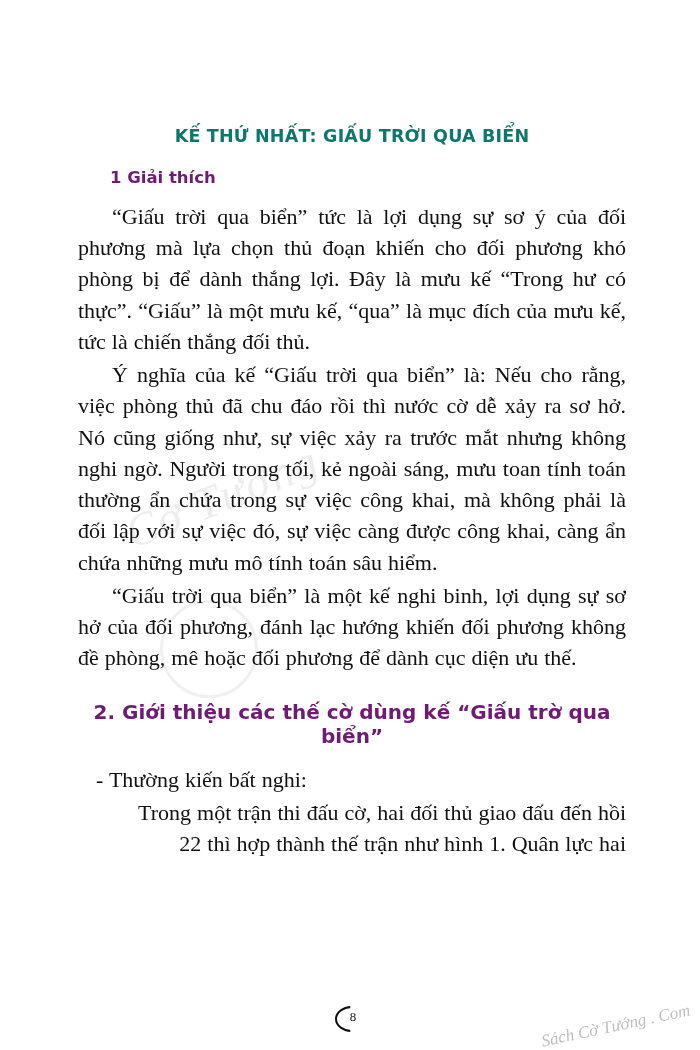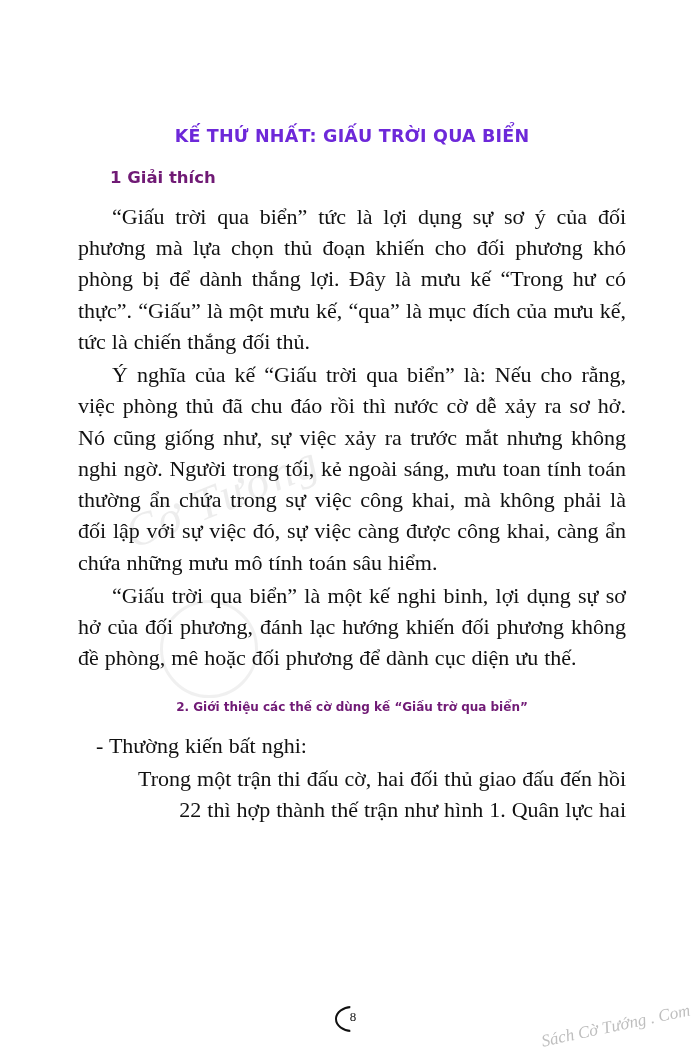--- a/index.html
+++ b/index.html
@@ -29,38 +29,38 @@
     width: 548px;
   }
 
   .page-title {
     font-family: "DejaVu Sans", sans-serif;
     font-weight: bold;
     font-size: 17.5px;
     letter-spacing: 0.2px;
     text-align: center;
     margin: 0 0 22px 0;
-    color: #6d28d9;
+    color: #0f766e;
   }
 
   .section-heading {
     font-family: "DejaVu Sans", sans-serif;
     font-weight: bold;
     font-size: 16.5px;
     margin: 0 0 14px 0;
     padding-left: 32px;
     color: #701a75;
   }
 
   .section-heading.centered {
     padding-left: 0;
     text-align: center;
     margin-top: 26px;
     margin-bottom: 16px;
-    font-size: 12px;
+    font-size: 20px;
   }
 
   p.body-par {
     font-size: 22px;
     line-height: 1.42;
     margin: 0 0 2px 0;
     text-align: justify;
     text-justify: inter-word;
     text-indent: 34px;
     word-spacing: 0.5px;

